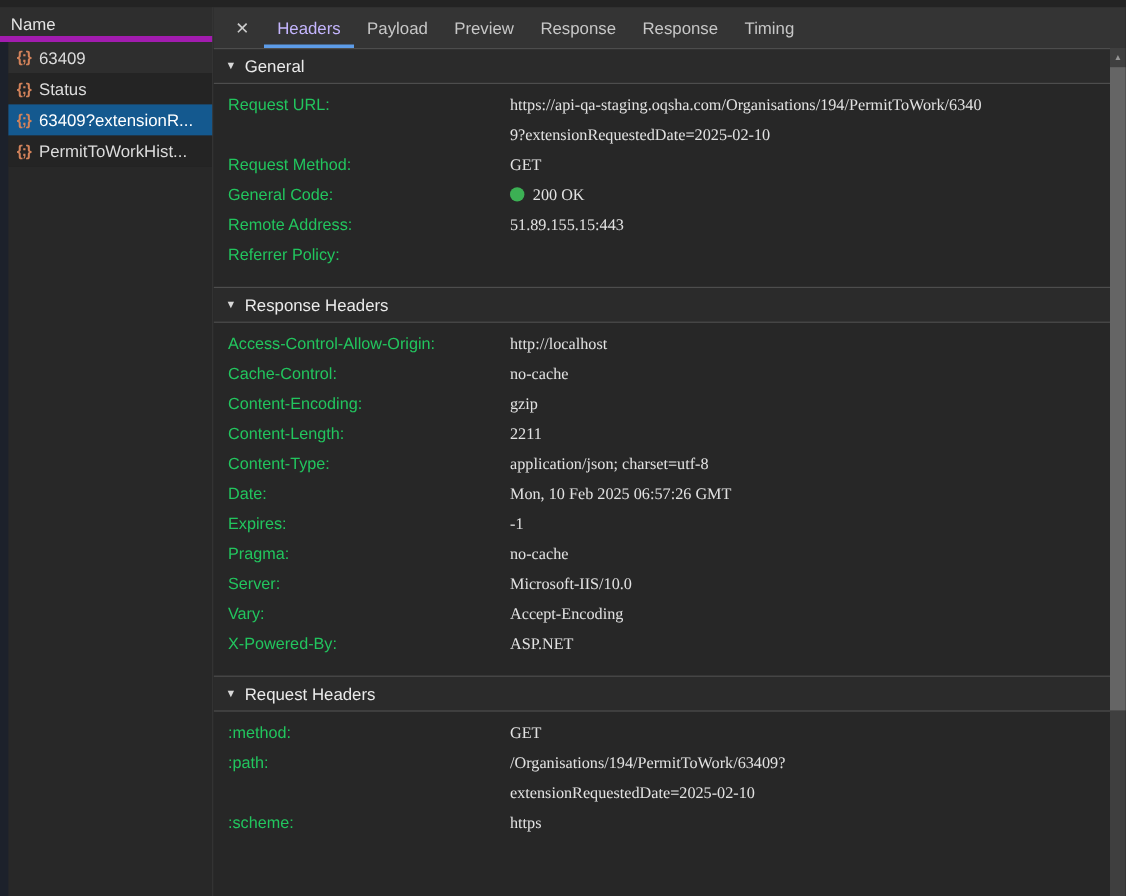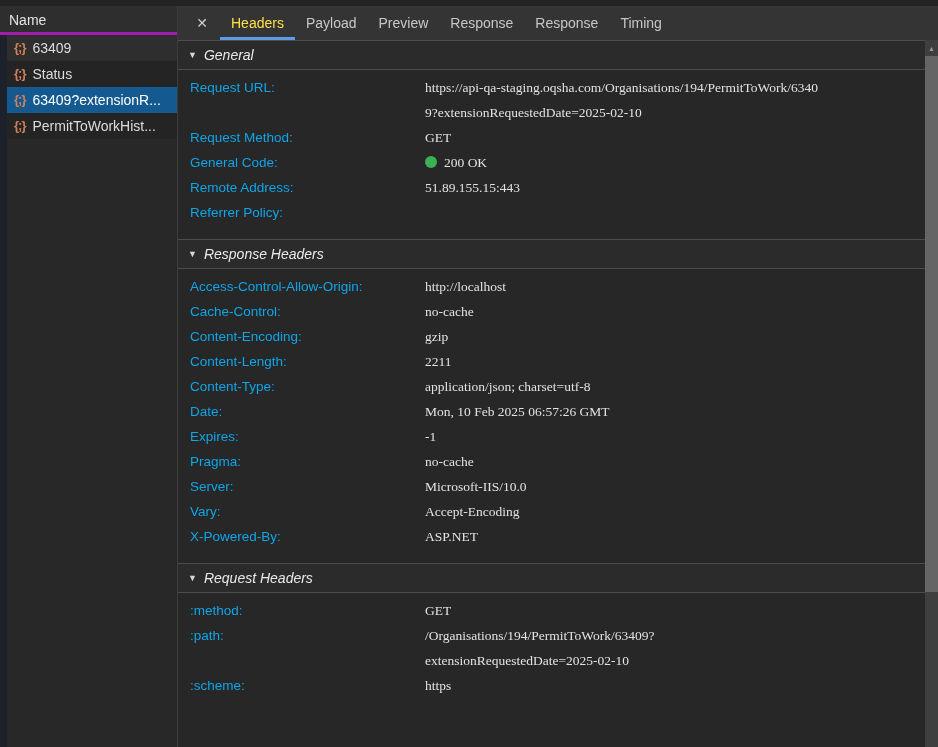--- a/index.html
+++ b/index.html
@@ -12,21 +12,21 @@
     color:#ddd;
     -webkit-font-smoothing:antialiased;
   }
 
   
   .top-strip { position:absolute; left:0; top:0; width:938px; height:6px; background:#232323; }
 
   
   .sidebar { position:absolute; left:0; top:6px; width:177px; height:741px; background:#282828; }
   .sidebar-header {
-    height:29px; background:#2e2e2e; border-bottom:3px solid #a21caf;
+    height:29px; background:#2e2e2e; border-bottom:5px solid #a21caf;
     font-size:14px; color:#e3e3e3; line-height:28px; padding-left:9px;
   }
   .left-strip { position:absolute; left:0; top:29px; bottom:0; width:7px; background:#1c212b; }
   .request-list { position:absolute; left:7px; top:29px; right:0; }
   .req-row {
     height:26px; display:flex; align-items:center; gap:7px;
     padding-left:7px; cursor:default; font-size:14px; color:#dcdcdc;
     white-space:nowrap; overflow:hidden;
   }
   .req-row.light { background:#2e2e2e; }
@@ -44,35 +44,35 @@
     position:absolute; left:0; top:0; width:760px; height:34px; background:#343434;
     display:flex; align-items:stretch;
   }
   .close-btn {
     width:36px; margin-left:6px; display:flex; align-items:center; justify-content:center;
     color:#cccccc; font-size:14px; cursor:pointer;
   }
   .tab {
     padding:0 11px; display:flex; align-items:center; font-size:14px; color:#c7c7c7; cursor:pointer;
   }
-  .tab.selected { color:#fde047; box-shadow:inset 0 -3px 0 #5d9ce8; }
+  .tab.selected { color:#c4b5fd; box-shadow:inset 0 -3px 0 #5d9ce8; }
 
   .content { position:absolute; left:0; top:34px; width:747px; height:707px; background:#272727; overflow:hidden; }
 
   .section-header {
     height:30px; background:#2b2b2b;
     border-top:1px solid #4d4d4d; border-bottom:1px solid #4d4d4d;
     display:flex; align-items:center; padding-left:10px; cursor:pointer;
   }
   .tri { font-size:9px; color:#d8d8d8; margin-right:7px; transform:translateY(-0.5px); }
-  .section-title { font-size:14px; color:#eaeaea;font-style:italic; }
+  .section-title { font-size:14px; color:#eaeaea; }
   .section-body { padding:5px 0 14px 0; }
 
   .kv-row { display:flex; padding-left:12px; font-size:13.5px; line-height:25px; }
-  .kv-key { width:235px; flex:none; color:#0ea5e9; }
+  .kv-key { width:235px; flex:none; color:#22c55e; }
   .kv-val { flex:1; color:#e2e2e2; white-space:pre-wrap; word-break:break-all; padding-right:8px;font-family:Liberation Serif, serif; }
   .dot {
     display:inline-block; width:12px; height:12px; border-radius:50%;
     margin-right:7px; transform:translateY(1px);
   }
 
   
   .scrollbar { position:absolute; right:0; top:34px; width:13px; height:707px; background:#3f3f3f; }
   .scroll-up {
     height:16px; display:flex; align-items:center; justify-content:center;

